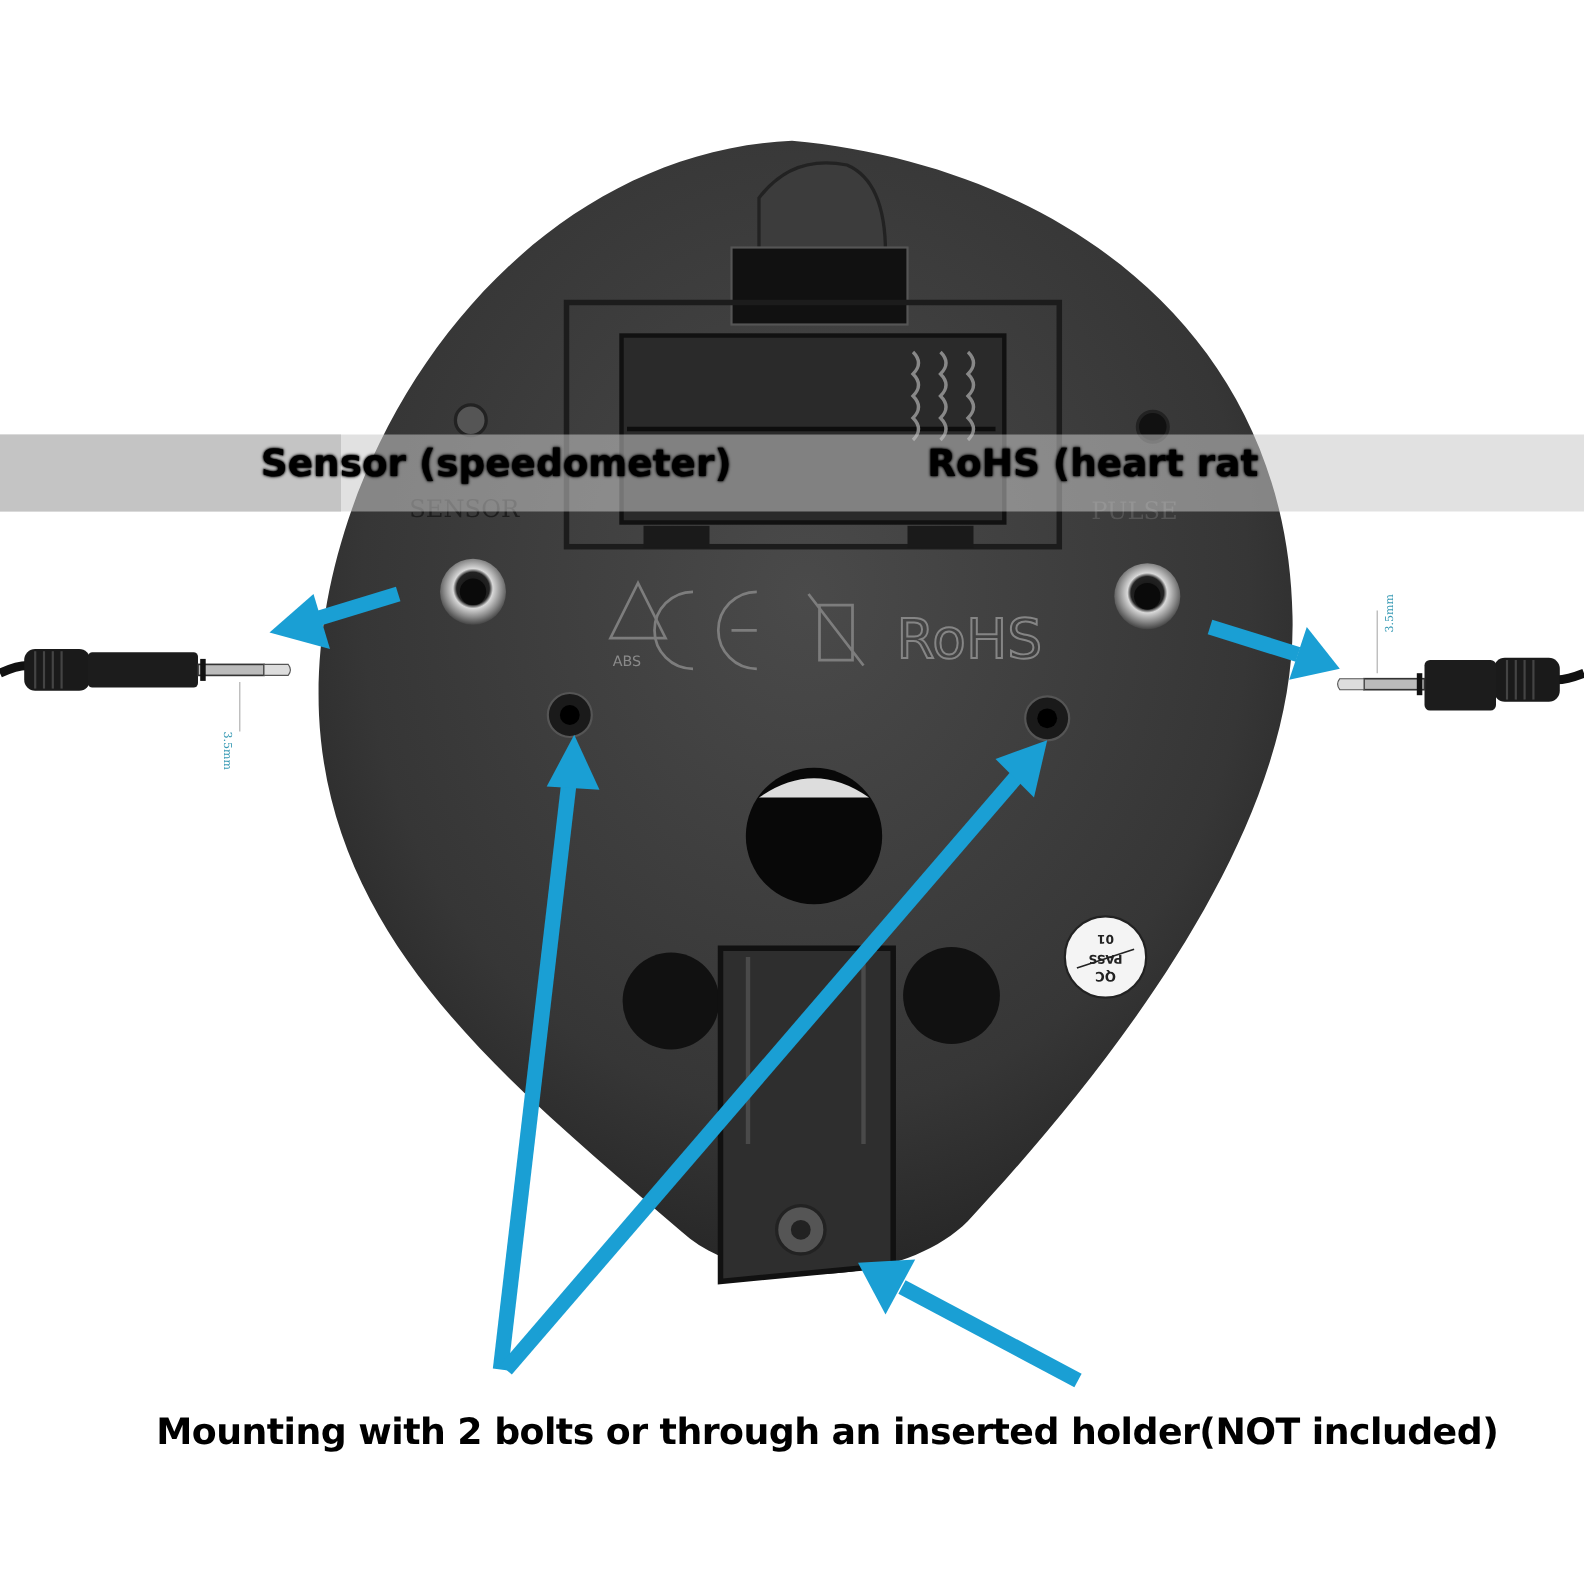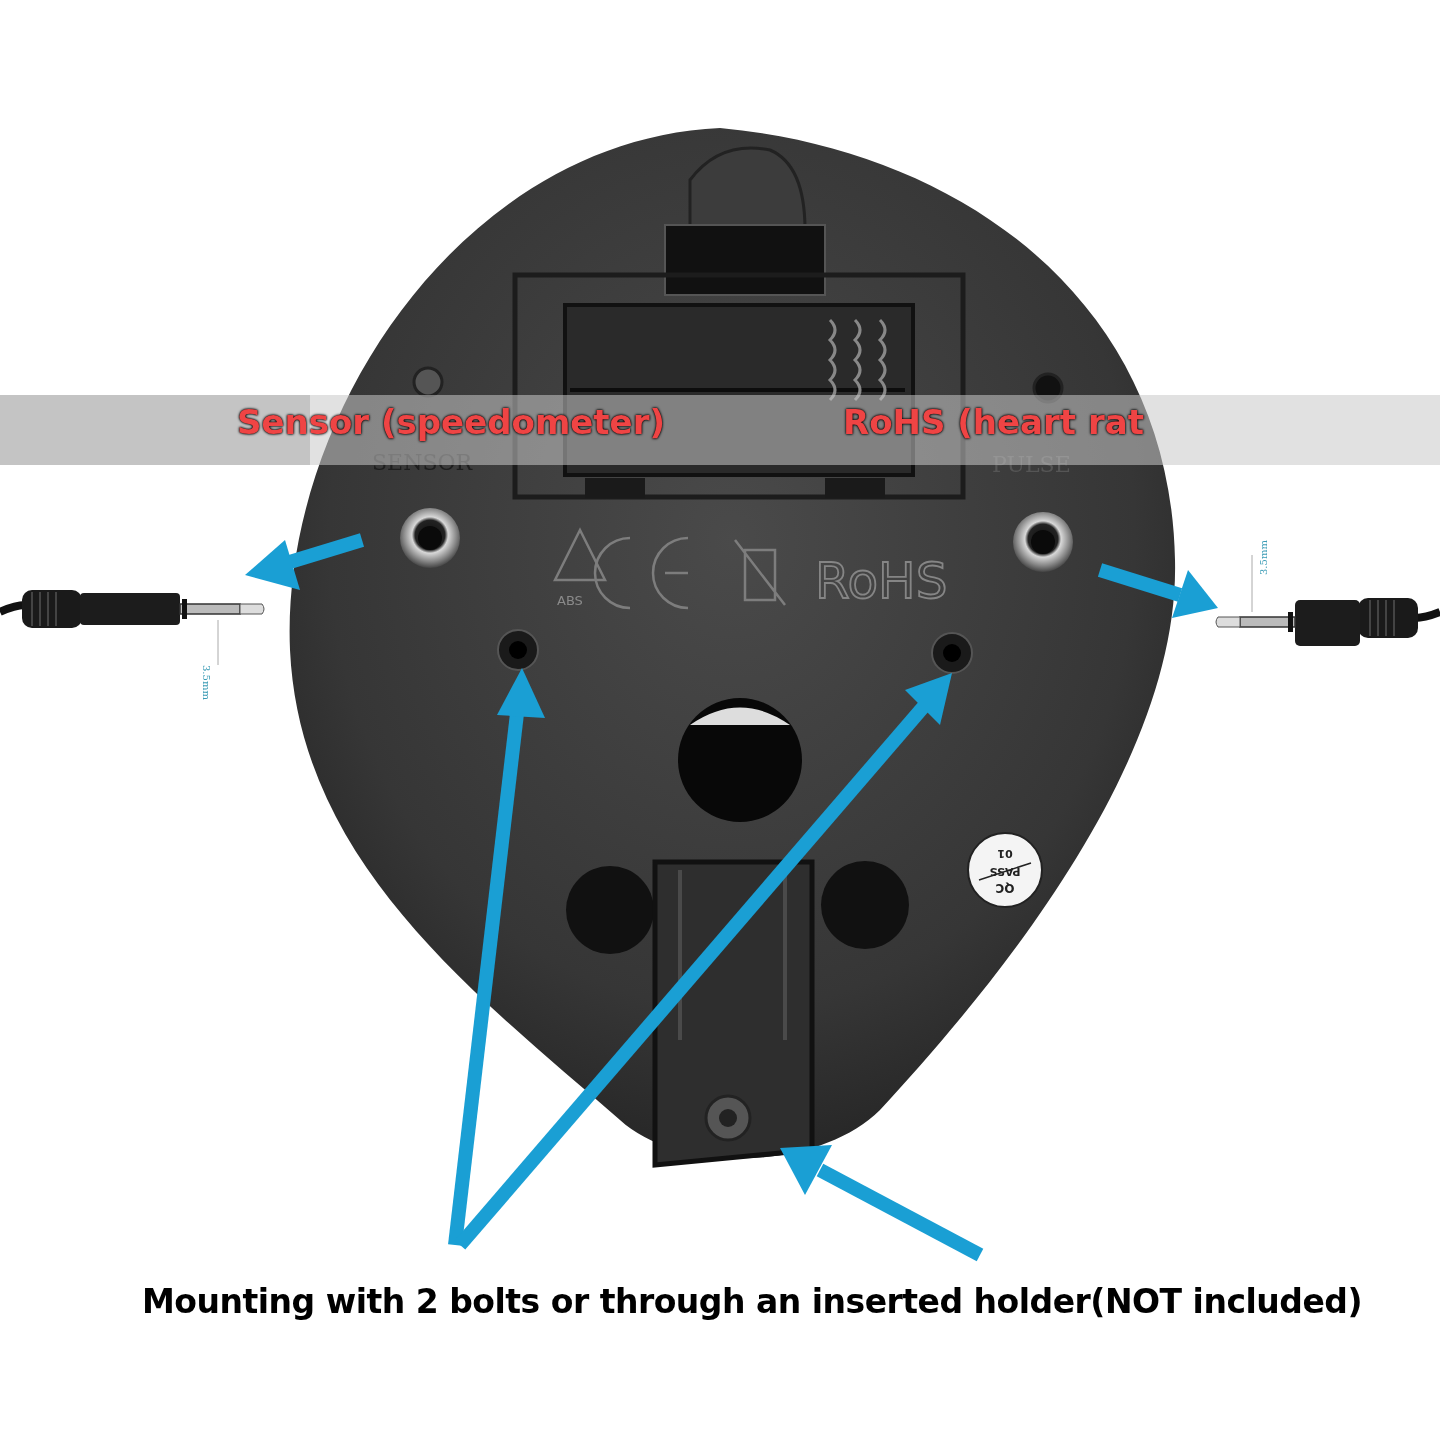--- a/index.html
+++ b/index.html
@@ -1,18 +1,18 @@
 <!DOCTYPE html>
 <html><head>
 <meta charset="utf-8">
 <style>
   html,body{margin:0;padding:0;background:#fff;}
   body{width:1440px;height:1440px;position:relative;overflow:hidden;font-family:"DejaVu Sans",sans-serif;}
   #scene{position:absolute;left:0;top:0;width:1440px;height:1440px;}
-  .label{position:absolute;top:402px;font-family:"DejaVu Sans",sans-serif;font-weight:bold;font-size:34px;color:#ef4444;text-shadow:0 0 3px #000,0 0 2px #000;white-space:nowrap;}
+  .label{position:absolute;top:402px;font-family:"DejaVu Sans",sans-serif;font-weight:bold;font-size:34px;color:#000000;text-shadow:0 0 3px #000,0 0 2px #000;white-space:nowrap;}
   .caption{position:absolute;left:0;width:1440px;top:1282px;text-align:center;font-family:"DejaVu Sans",sans-serif;font-weight:bold;font-size:33px;color:#000;letter-spacing:-0.5px;padding-left:32px;}
   .dim{position:absolute;font-family:"DejaVu Serif",serif;font-size:10px;color:#3a9bb5;}
 </style>
 </head>
 <body>
 
 <svg id="scene" viewBox="0 0 1440 1440" xmlns="http://www.w3.org/2000/svg">
   <defs>
     <radialGradient id="body" cx="50%" cy="40%" r="65%">
       <stop offset="0%" stop-color="#4a4a4a"></stop>

